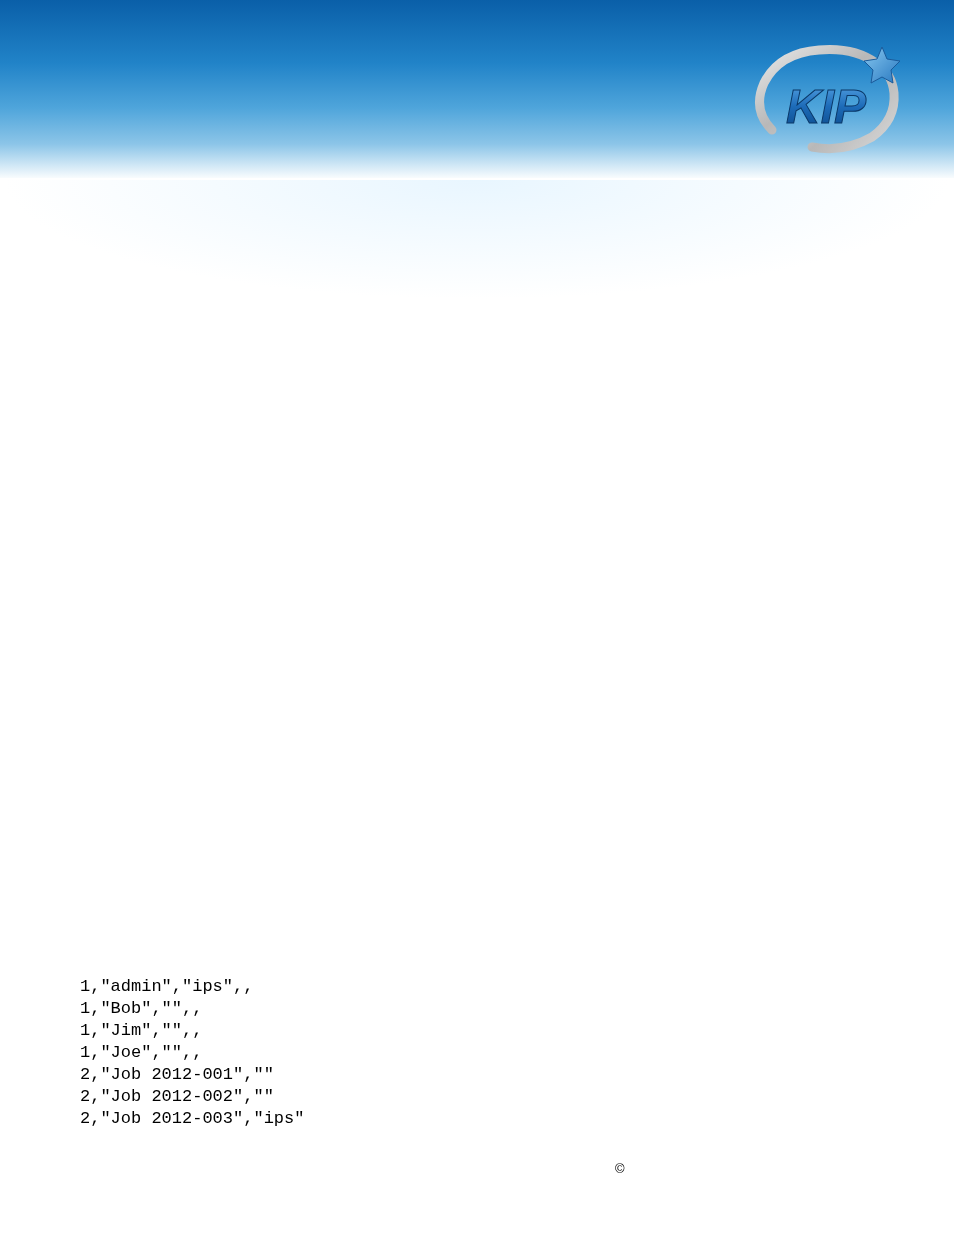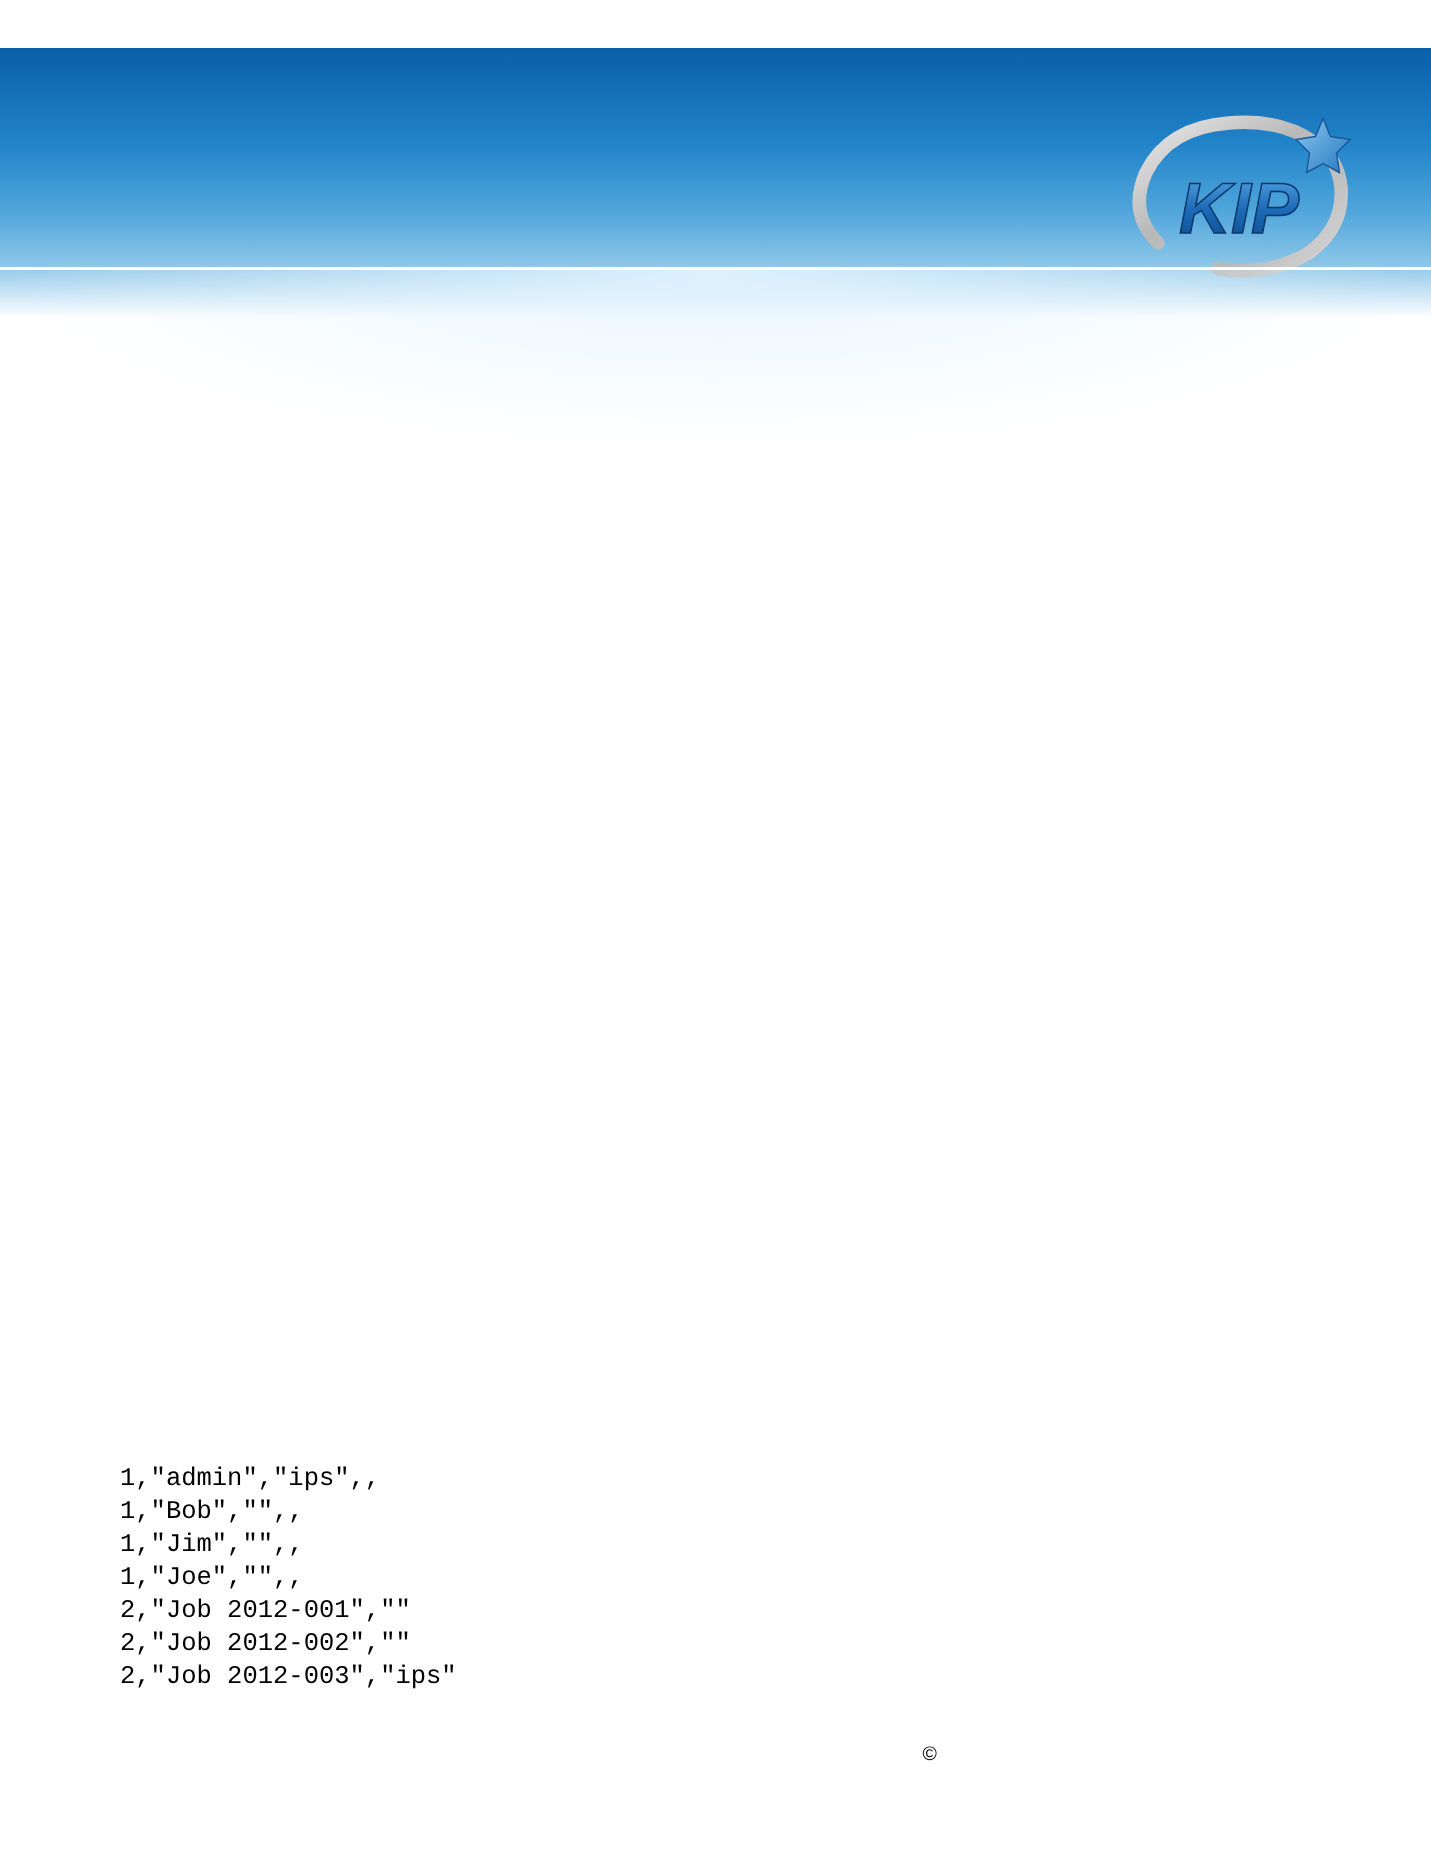--- a/index.html
+++ b/index.html
@@ -15,21 +15,20 @@
       font-family: Arial, sans-serif;
       position: relative;
       overflow: hidden;
     }
     
     .header-band {
       width: 100%;
       height: 180px;
       background: linear-gradient(to bottom, #0a5fa8 0%, #2183c8 35%, #4fa5db 60%, #8cc5e8 80%, #ffffff 100%);
       position: relative;
-      margin-top: 32px;
     }
     
     .header-divider {
       position: absolute;
       top: 178px;
       left: 0;
       width: 100%;
       height: 2px;
       background: #ffffff;
     }

